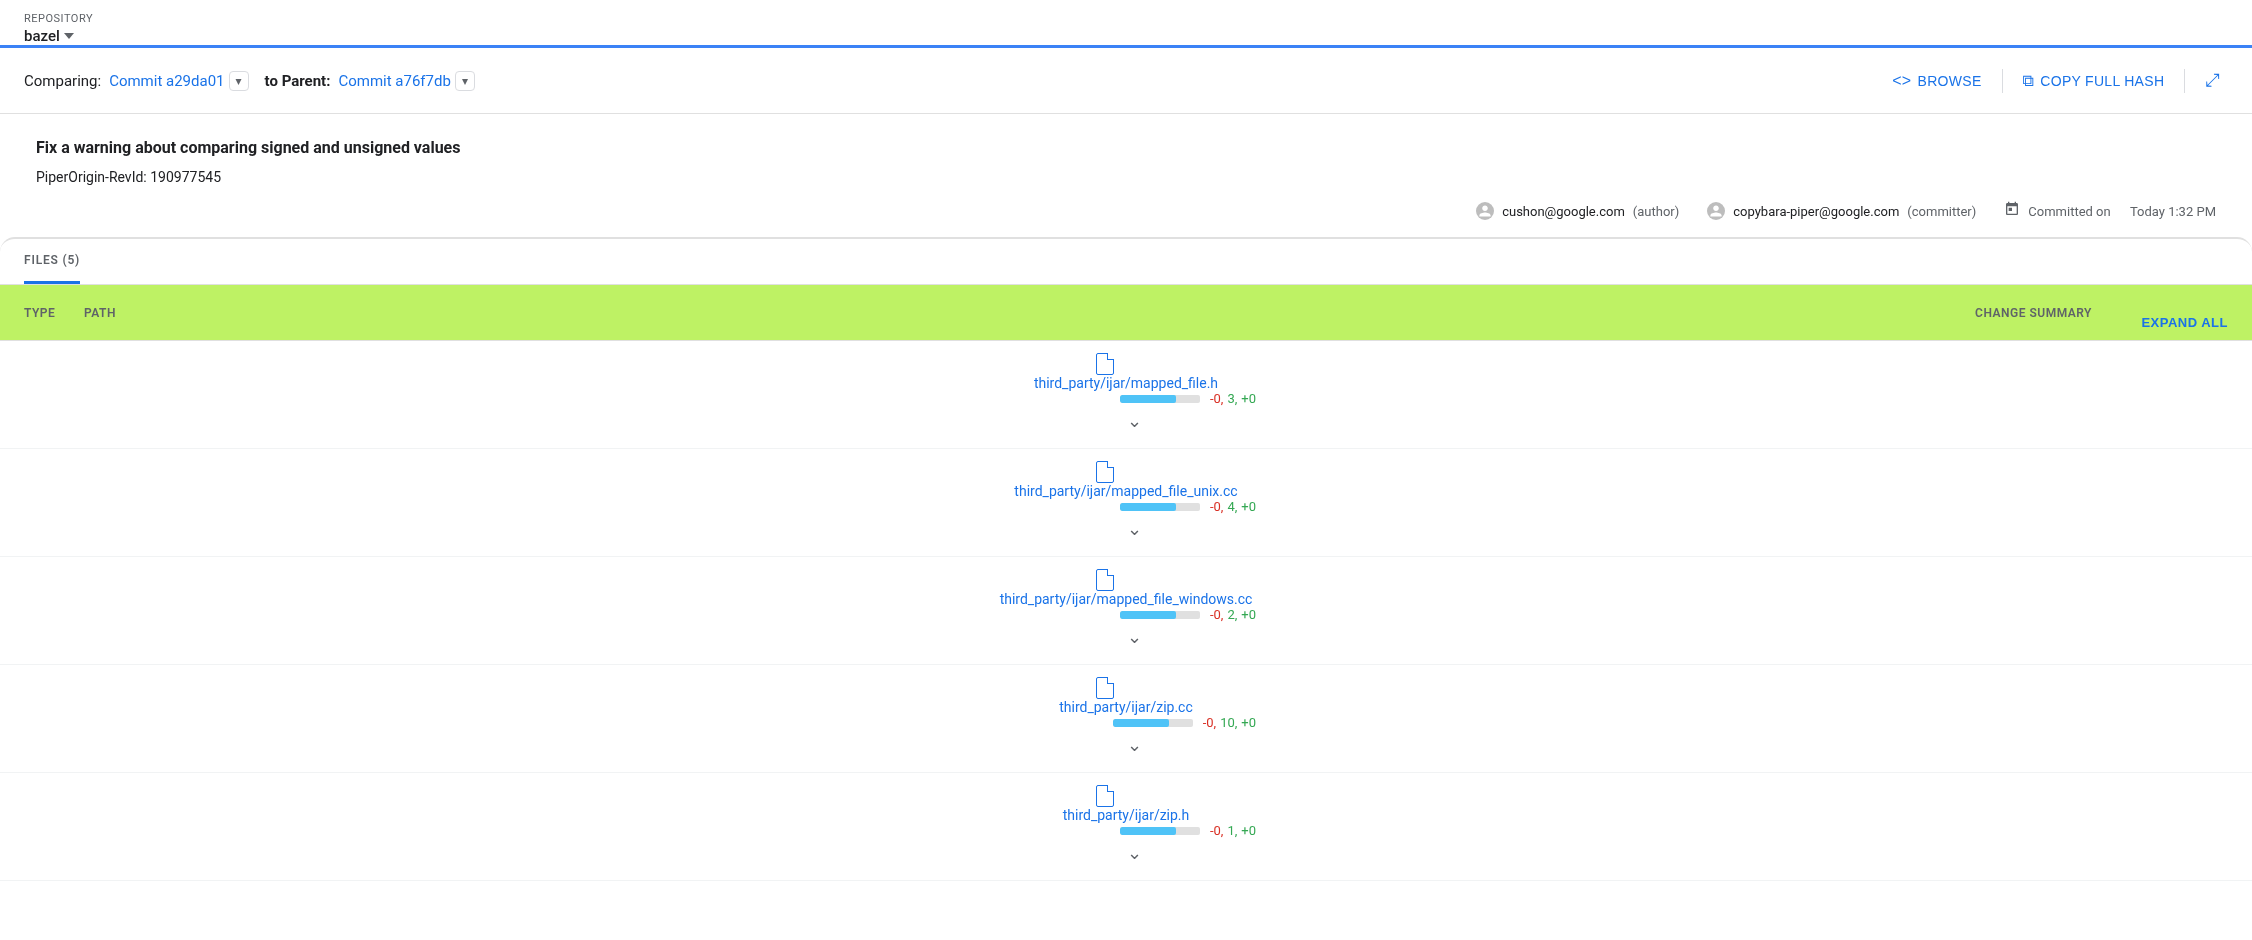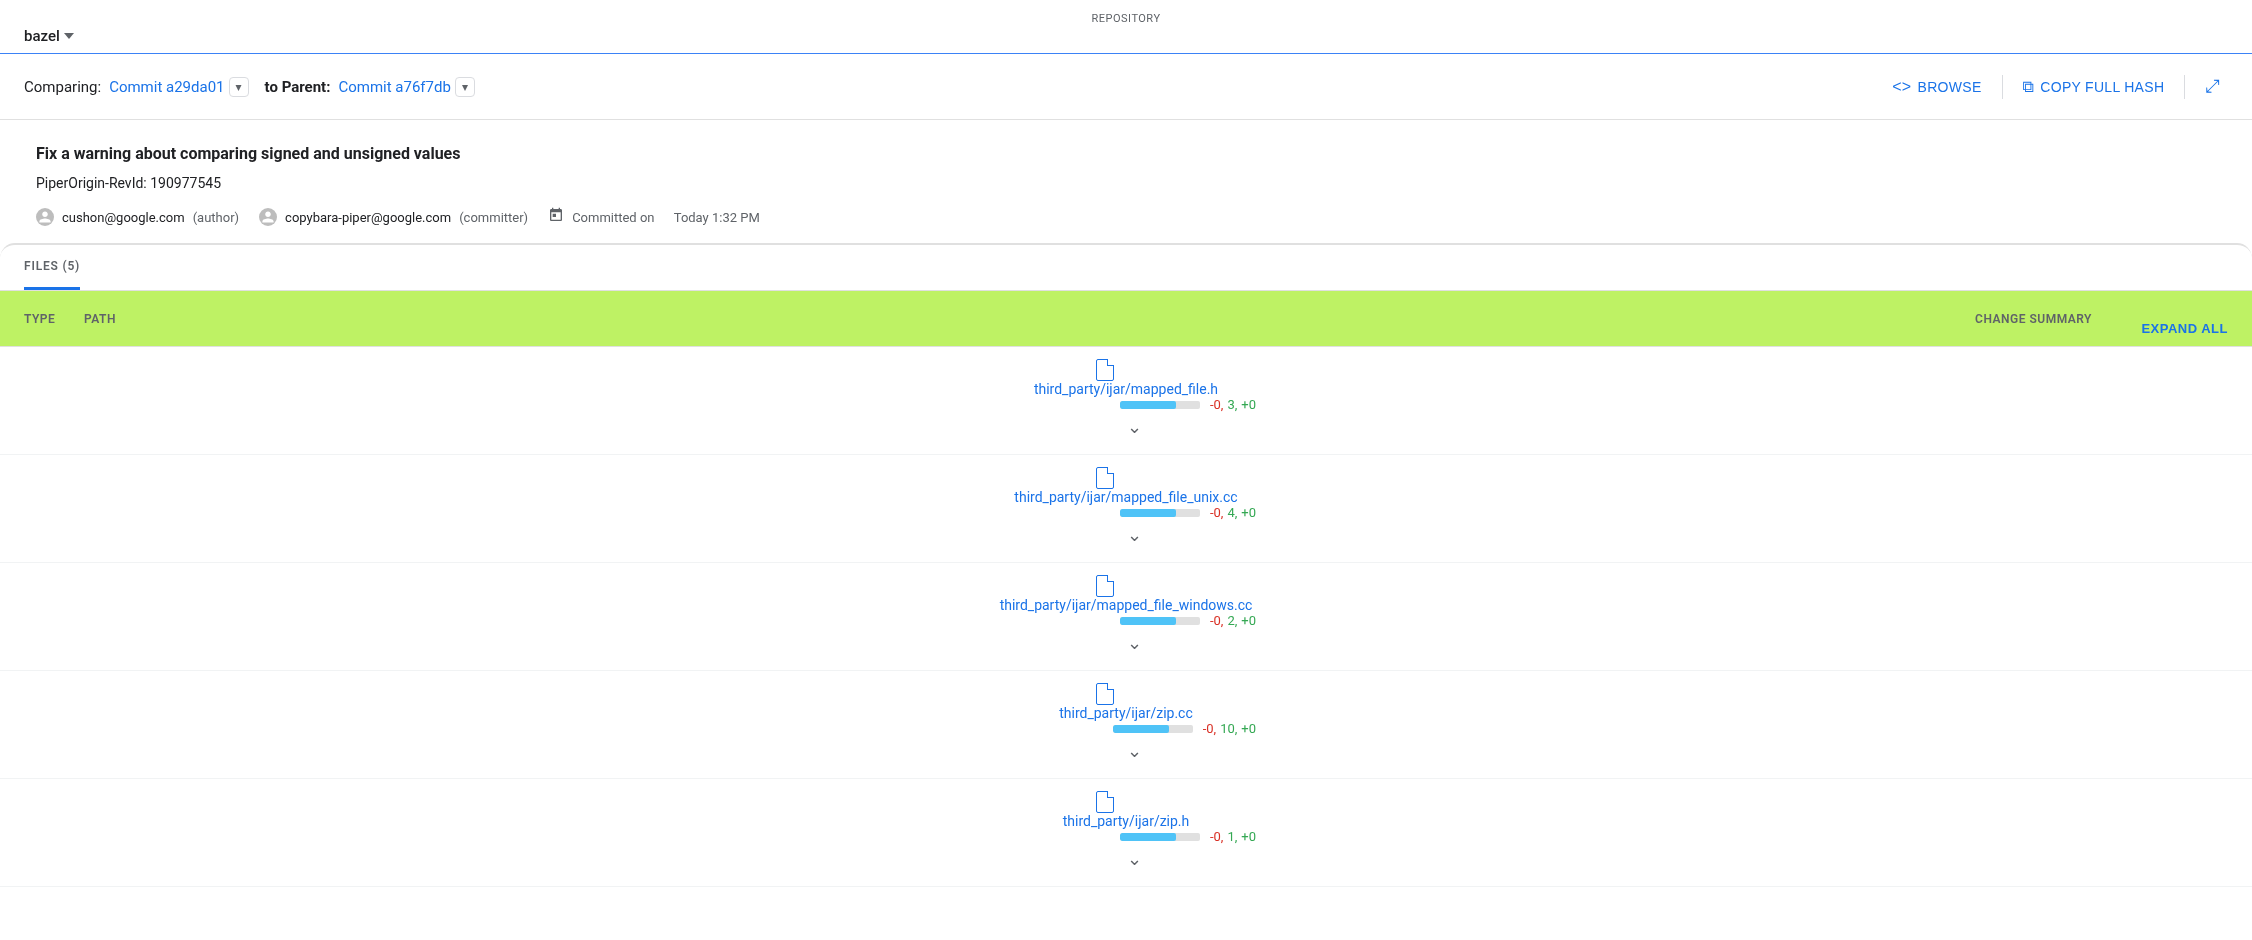--- a/index.html
+++ b/index.html
@@ -3,23 +3,22 @@
   <meta charset="utf-8">
   <style>
     * { box-sizing: border-box; margin: 0; padding: 0; }
     body {
       font-family: 'Roboto', Arial, sans-serif;
       font-size: 14px;
       background: #fff;
       color: #202124;
     }
     .top-bar {
-      padding: 12px 24px 8px;
-      border-bottom: 1px solid #3b82f6;
-      text-align: center;
+      padding: 12px 24px 0;
+      border-bottom: 3px solid #3b82f6;
     }
     .repo-label {
       font-size: 11px;
       color: #5f6368;
       text-transform: uppercase;
       letter-spacing: 0.5px;
     }
     .repo-name {
       display: flex;
       align-items: center;
@@ -119,23 +118,24 @@
       margin-bottom: 12px;
     }
     .commit-message {
       font-size: 14px;
       color: #202124;
       margin-bottom: 16px;
     }
     .commit-meta {
       display: flex;
       align-items: center;
-      gap: 20px;
+      gap: 28px;
       color: #5f6368;
       font-size: 13px;
+      justify-content: flex-end;
     }
     .meta-item {
       display: flex;
       align-items: center;
       gap: 8px;
     }
     .person-icon {
       width: 18px;
       height: 18px;
       border-radius: 50%;

